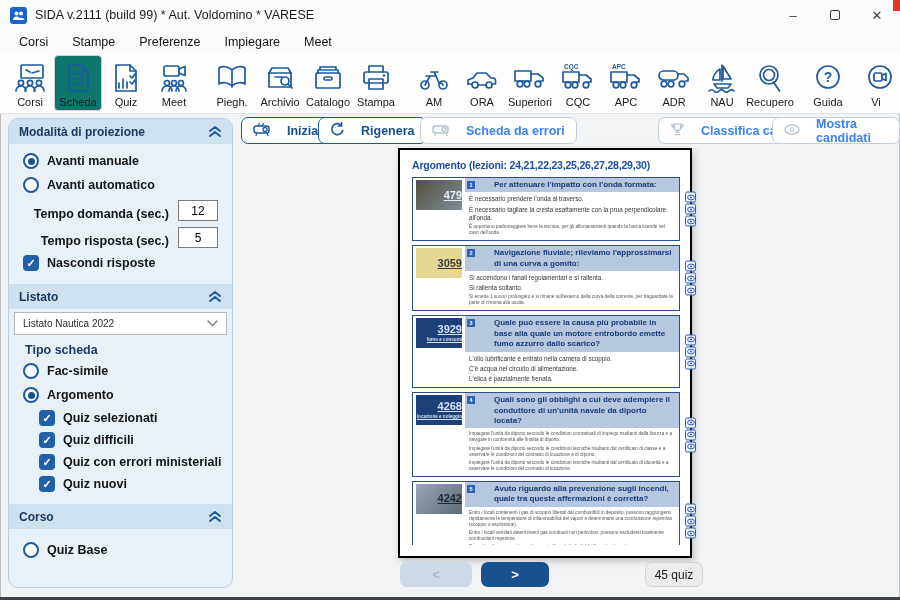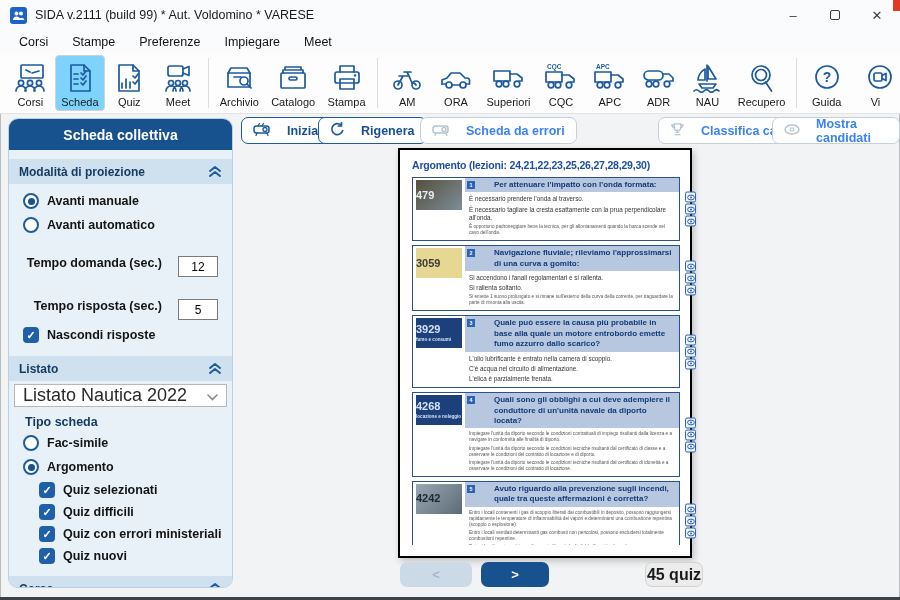--- a/index.html
+++ b/index.html
@@ -23,21 +23,21 @@
   
   .menubar { position:absolute; top:30px; left:0; right:0; height:23px; background:#fafbfc;
     display:flex; align-items:center; padding-left:8px; gap:2px; }
   .menu-item { font-size:12.5px; color:#141414; padding:3px 11px; border-radius:4px; }
   
   .toolbar { position:absolute; top:53px; left:0; right:0; height:61px; background:#fdfdfd;
     border-bottom:1px solid #e3e3e3; display:flex; align-items:stretch; padding:2px 0 2px 6px;
     overflow:hidden; white-space:nowrap; }
   .tool { display:flex; flex-direction:column; align-items:center; justify-content:flex-end;
     padding:3px 7px 2px 7px; min-width:48px; border:1px solid transparent; border-radius:4px; }
-  .tool.selected { background:#7dd3fc; border-color:#d2d2d2; }
+  .tool.selected { background:#0f766e; border-color:#d2d2d2; }
   .tool-icon { height:34px; display:flex; align-items:center; justify-content:center; }
   .tool-label { font-size:11px; color:#1a1a1a; margin-top:1px; }
   .tb-sep { width:1px; background:#dcdcdc; margin:3px 5px; }
   
   .sidebar { position:absolute; left:8px; top:118px; width:225px; height:470px;
     background:#e9f1f8; border:1px solid #b9cfe4; border-radius:10px; overflow:hidden; }
   .sb-title { height:31px; background:#17518e; color:#fff; font-weight:bold; font-size:14px;
     display:flex; align-items:center; justify-content:center; }
   .sb-bar { height:25px; background:#cfe0ef; display:flex; align-items:center;
     justify-content:space-between; padding:0 10px; font-size:12px; font-weight:bold;
@@ -46,65 +46,65 @@
   .chev2 { display:flex; }
   .opt-row { display:flex; align-items:center; gap:8px; padding:4px 10px 4px 14px;
     font-size:12.5px; font-weight:bold; color:#141414; }
   .corso-list .opt-row { padding-top:8px; padding-bottom:8px; }
   .radio { width:16px; height:16px; border:2px solid #1d5a9e; border-radius:50%;
     background:#fff; position:relative; flex:0 0 auto; }
   .radio.sel::after { content:""; position:absolute; inset:2.5px; border-radius:50%; background:#17518e; }
   .check { width:16px; height:16px; border:2px solid #2060a8; border-radius:4px; background:#fff;
     color:#fff; font-size:11px; line-height:12px; text-align:center; flex:0 0 auto; }
   .check.on { background:#2060a8; }
-  .tempo-row { display:flex; align-items:flex-start; justify-content:flex-end; gap:16px;
-    padding:3px 14px 3px 0; font-size:12.5px; font-weight:bold; color:#141414;margin-top:16px; }
+  .tempo-row { display:flex; align-items:flex-end; justify-content:flex-end; gap:9px;
+    padding:3px 14px 3px 0; font-size:12.5px; font-weight:bold; color:#141414; }
   .tempo-input { width:40px; height:21px; border:1px solid #7a7a7a; background:#fff;
     text-align:center; font-size:12px; font-family:inherit; }
   .select { margin:3px 5px 2px 5px; height:23px; background:#fff; border:1px solid #b7b7b7;
     display:flex; align-items:center; justify-content:space-between; padding:0 8px;
-    font-size:18px; color:#2a2a2a; }
+    font-size:10px; color:#2a2a2a; }
   .sub-label { padding:6px 0 2px 16px; font-size:12.5px; font-weight:bold; color:#15395f; }
   .indent { padding-left:30px; }
   .cb-row { padding-top:3px; padding-bottom:3px; }
   
   .btn { position:absolute; top:117px; height:27px; border:1.6px solid #1d5a9e; border-radius:7px;
     background:#fff; color:#17508f; font-weight:bold; font-size:12.5px;
     display:flex; align-items:center; gap:16px; padding:0 11px; }
   .btn.disabled { border-color:#c3cfdb; color:#3b82f6; }
   .btn.disabled svg * { stroke:#b4c3d2 !important; fill:none; }
   
   .page { position:absolute; left:398px; top:148px; width:294px; height:410px; background:#fff;
     border:2px solid #000000; box-shadow:2px 3px 7px rgba(0,0,0,.22); padding:9px 10px 0 12px; }
   .page-title { font-size:10.5px; font-weight:bold; color:#1c4fa1; letter-spacing:-.2px; margin-bottom:6px; }
   .rows { height:368px; overflow:visible; clip-path:inset(0 -30px 0 0); }
   .quiz-row { display:flex; border:1px solid #2c4f8f; margin-bottom:4px; background:#fff; position:relative; }
   .thumb-col { width:52px; padding:2px 2px; display:flex; flex-direction:column; align-items:center; }
-  .thumb { width:46px; min-height:30px; display:flex; flex-direction:column; align-items:flex-start;
-    justify-content:center; font-weight:bold; font-size:11px; line-height:1; }
+  .thumb { width:46px; min-height:30px; display:flex; flex-direction:column; align-items:flex-end;
+    justify-content:center; font-weight:bold; font-size:11px; line-height:1;text-decoration:underline; }
   .thumb-cap { font-size:4.6px; font-weight:bold; margin-top:2px; text-align:center; line-height:1.15; }
   .content-col { flex:1; display:flex; flex-direction:column; min-width:0; }
   .q-head { background:#b7c7e0; padding:2px 4px 2px 2px; display:flex; gap:19px; align-items:flex-start; }
   .q-num { min-width:8px; height:8px; padding:0 1px; background:#2e62b5; color:#fff; font-size:5.5px;
     font-weight:bold; display:flex; align-items:center; justify-content:center; margin-top:1px; flex:0 0 auto; }
   .q-text { font-size:8px; font-weight:bold; color:#123a77; line-height:1.3; }
   .answers { padding:3px 4px 4px 4px; display:flex; flex-direction:column; gap:2px; }
   .ans { font-size:6.3px; color:#333; line-height:1.3; }
   .ans.tiny { font-size:4.7px; color:#555; }
   .stack { position:absolute; right:-17px; top:50%; transform:translateY(-50%);
     display:flex; flex-direction:column; gap:1px; }
   .mini { width:11px; height:11px; border:1px solid #2e62b5; border-radius:2px; background:#ecf2fa;
     display:flex; align-items:center; justify-content:center; }
   
   .nav-btn { position:absolute; top:562px; height:25px; border-radius:7px; font-weight:bold;
     font-size:13px; display:flex; align-items:center; justify-content:center; border:none; }
   .nav-prev { left:400px; width:72px; background:#ccd9e6; color:#a3b7ca; }
   .nav-next { left:481px; width:68px; background:#17518e; color:#fff; }
   .quiz-count { position:absolute; top:562px; left:645px; width:58px; height:25px; background:#ececec;
-    border:1px solid #d3d3d3; border-radius:7px; color:#1c1c1c; font-weight:bold; font-size:16px;
+    border:1px solid #d3d3d3; border-radius:7px; color:#1c1c1c; font-weight:normal; font-size:12px;
     display:flex; align-items:center; justify-content:center; }
   .win-bottom-edge { position:absolute; left:0; right:0; bottom:0; height:3px; background:#3c4248; }
 </style>
 </head>
 <body>
 
 <div class="titlebar">
   <span class="app-icon">
     <svg width="13" height="11" viewBox="0 0 13 11">
         <circle cx="4.5" cy="3.5" r="2" fill="#fff"></circle>
@@ -177,20 +177,29 @@
           <circle cx="25" cy="20" r="2.5" fill="none" stroke="#1d5a9e" stroke-width="1.7" stroke-linecap="round" stroke-linejoin="round"></circle>
           <path d="M6 28 a5 5 0 0 1 10 0 M13 28 a5 5 0 0 1 10 0 M20 28 a5 5 0 0 1 10 0" fill="none" stroke="#1d5a9e" stroke-width="1.7" stroke-linecap="round" stroke-linejoin="round"></path>
         </svg>
       </span>
     <span class="tool-label">Meet</span>
   </div>
     <div class="tb-sep"></div>
     <div class="tool">
     <span class="tool-icon">
         <svg width="36" height="30" viewBox="0 0 36 30">
+          <path d="M18 7 C14 3 8 3 5 5 v16 c3 -2 9 -2 13 2 c4 -4 10 -4 13 -2 V5 c-3 -2 -9 -2 -13 2 z" fill="none" stroke="#1d5a9e" stroke-width="1.7" stroke-linecap="round" stroke-linejoin="round"></path>
+          <path d="M18 7 v17" fill="none" stroke="#1d5a9e" stroke-width="1.7" stroke-linecap="round" stroke-linejoin="round"></path>
+        </svg>
+      </span>
+    <span class="tool-label">Piegh.</span>
+  </div>
+    <div class="tool">
+    <span class="tool-icon">
+        <svg width="36" height="30" viewBox="0 0 36 30">
           <path d="M7 10 h22 v14 H7 z" fill="none" stroke="#1d5a9e" stroke-width="1.7" stroke-linecap="round" stroke-linejoin="round"></path>
           <path d="M7 10 l3 -5 h16 l3 5" fill="none" stroke="#1d5a9e" stroke-width="1.7" stroke-linecap="round" stroke-linejoin="round"></path>
           <path d="M13 14 h7" fill="none" stroke="#1d5a9e" stroke-width="1.7" stroke-linecap="round" stroke-linejoin="round"></path>
           <circle cx="23" cy="18" r="4" fill="none" stroke="#1d5a9e" stroke-width="1.7" stroke-linecap="round" stroke-linejoin="round"></circle>
           <path d="M26 21 l4 4" fill="none" stroke="#1d5a9e" stroke-width="1.7" stroke-linecap="round" stroke-linejoin="round"></path>
         </svg>
       </span>
     <span class="tool-label">Archivio</span>
   </div>
     <div class="tool">
@@ -324,21 +333,20 @@
           <circle cx="22" cy="14" r="11" fill="none" stroke="#1d5a9e" stroke-width="1.7" stroke-linecap="round" stroke-linejoin="round"></circle>
           <rect x="16" y="10" width="8" height="8" rx="1.5" fill="none" stroke="#1d5a9e" stroke-width="1.7" stroke-linecap="round" stroke-linejoin="round"></rect>
           <path d="M24 12.5 l4 -2 v7 l-4 -2" fill="none" stroke="#1d5a9e" stroke-width="1.7" stroke-linecap="round" stroke-linejoin="round"></path>
         </svg>
       </span>
     <span class="tool-label">Vi</span>
   </div>
   </div>
 
 <div class="sidebar">
-  <div class="sb-title">Scheda collettiva</div>
 
   <div class="sb-bar">
     <span>Modalità di proiezione</span>
     <span class="chev2">
         <svg width="14" height="13" viewBox="0 0 14 13">
           <path d="M2 6 L7 2 L12 6 M2 11 L7 7 L12 11" fill="none" stroke="#1d5a9e" stroke-width="2" stroke-linecap="round" stroke-linejoin="round"></path>
         </svg>
       </span>
   </div>
   <div style="padding-top:5px" id="projection-options">

